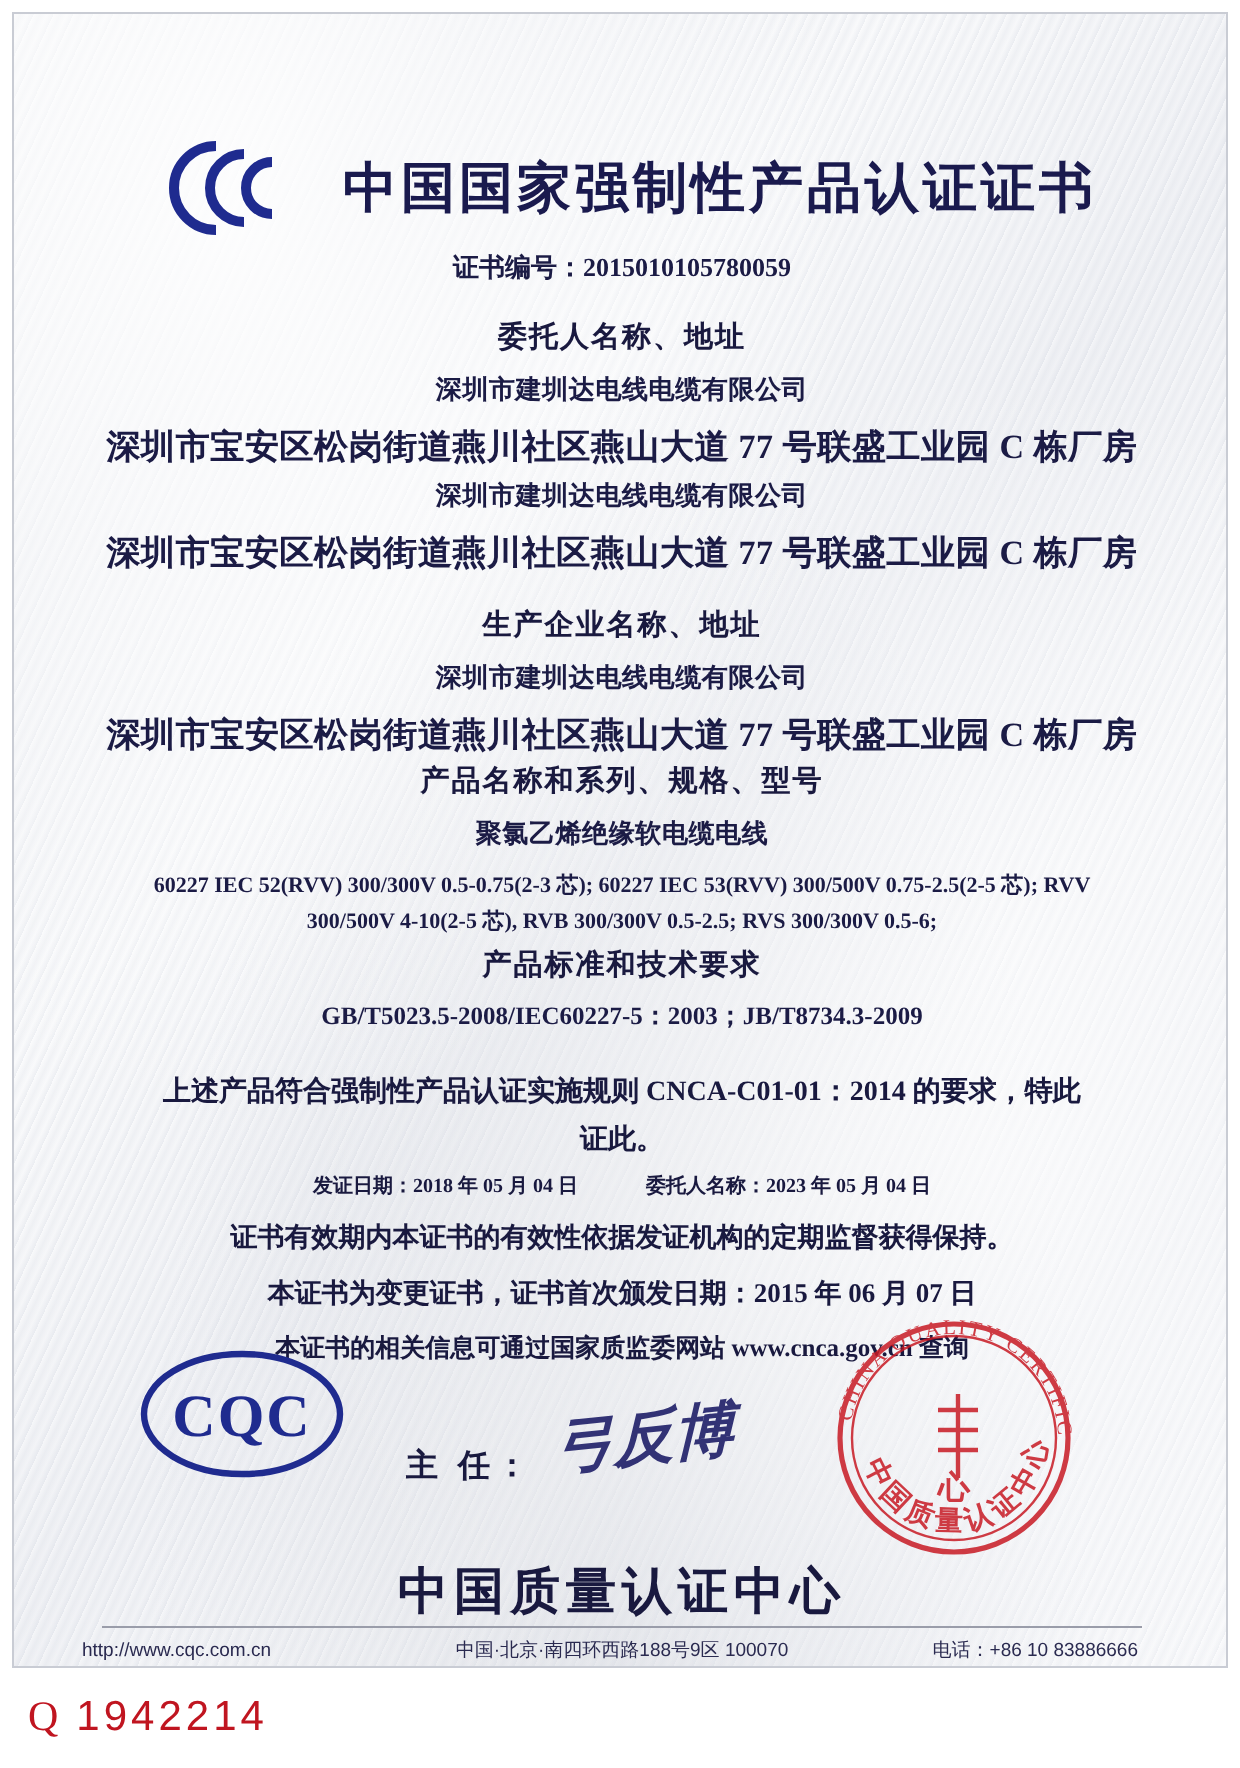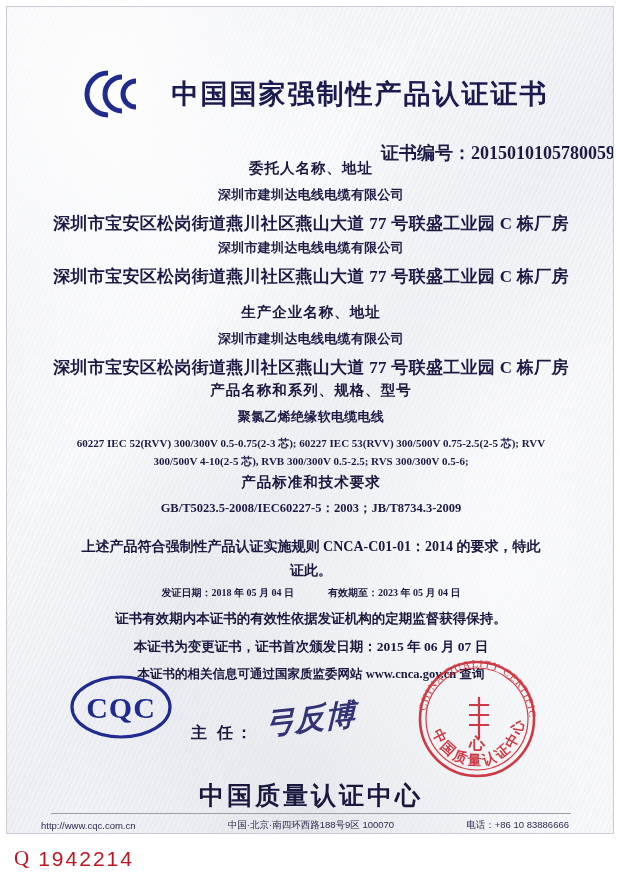--- a/index.html
+++ b/index.html
@@ -73,25 +73,25 @@
     font-family: "Liberation Serif", serif;
     font-size: 27px;
     font-weight: bold;
     letter-spacing: 2px;
     color: #1a1a4e;
     white-space: nowrap;
   }
 
   .cert-no {
     position: absolute;
-    top: 134px;
-    width: 608px;
-    text-align: right;
-    font-family: "Liberation Serif", serif;
-    font-size: 18px;
+    top: 118px;
+    width: 608px;
+    text-align: center;
+    font-family: "Liberation Serif", serif;
+    font-size: 13px;
     font-weight: bold;
     color: #1b1b45;
   }
 
   .section {
     position: absolute;
     width: 608px;
     text-align: center;
   }
   .sec-label {
@@ -165,21 +165,21 @@
   .cqc-mark {
     position: absolute;
     left: 62px;
     top: 664px;
     width: 104px;
     height: 72px;
   }
   
   .sign-row {
     position: absolute;
-    left: 184px;
+    left: 196px;
     top: 692px;
     display: flex;
     align-items: flex-end;
     gap: 6px;
   }
   .sign-label {
     font-family: "Liberation Serif", serif;
     font-size: 16px;
     font-weight: bold;
     color: #19193f;
@@ -319,21 +319,21 @@
       <div class="section" style="top:528px;">
         <div class="rule-line">上述产品符合强制性产品认证实施规则 CNCA-C01-01：2014 的要求，特此证此。</div>
       </div>
 
       <div class="section" style="top:547px;">
         <div class="dates-row" style="margin-top:32px;">
           <div>
             <span>发证日期：</span><span>2018 年 05 月 04 日</span>
           </div>
           <div>
-            <span>有效期至：</span><span>2023 年 05 月 04 日</span>
+            <span>委托人名称：</span><span>2023 年 05 月 04 日</span>
           </div>
         </div>
         <div class="note">证书有效期内本证书的有效性依据发证机构的定期监督获得保持。</div>
         <div class="note">本证书为变更证书，证书首次颁发日期：2015 年 06 月 07 日</div>
         <div class="note web">本证书的相关信息可通过国家质监委网站 www.cnca.gov.cn 查询</div>
       </div>
 
       <div class="cqc-mark">
         <svg width="104" height="72" viewBox="0 0 104 72">
           <g fill="none" stroke="#1f2b8f" stroke-width="3.2">

